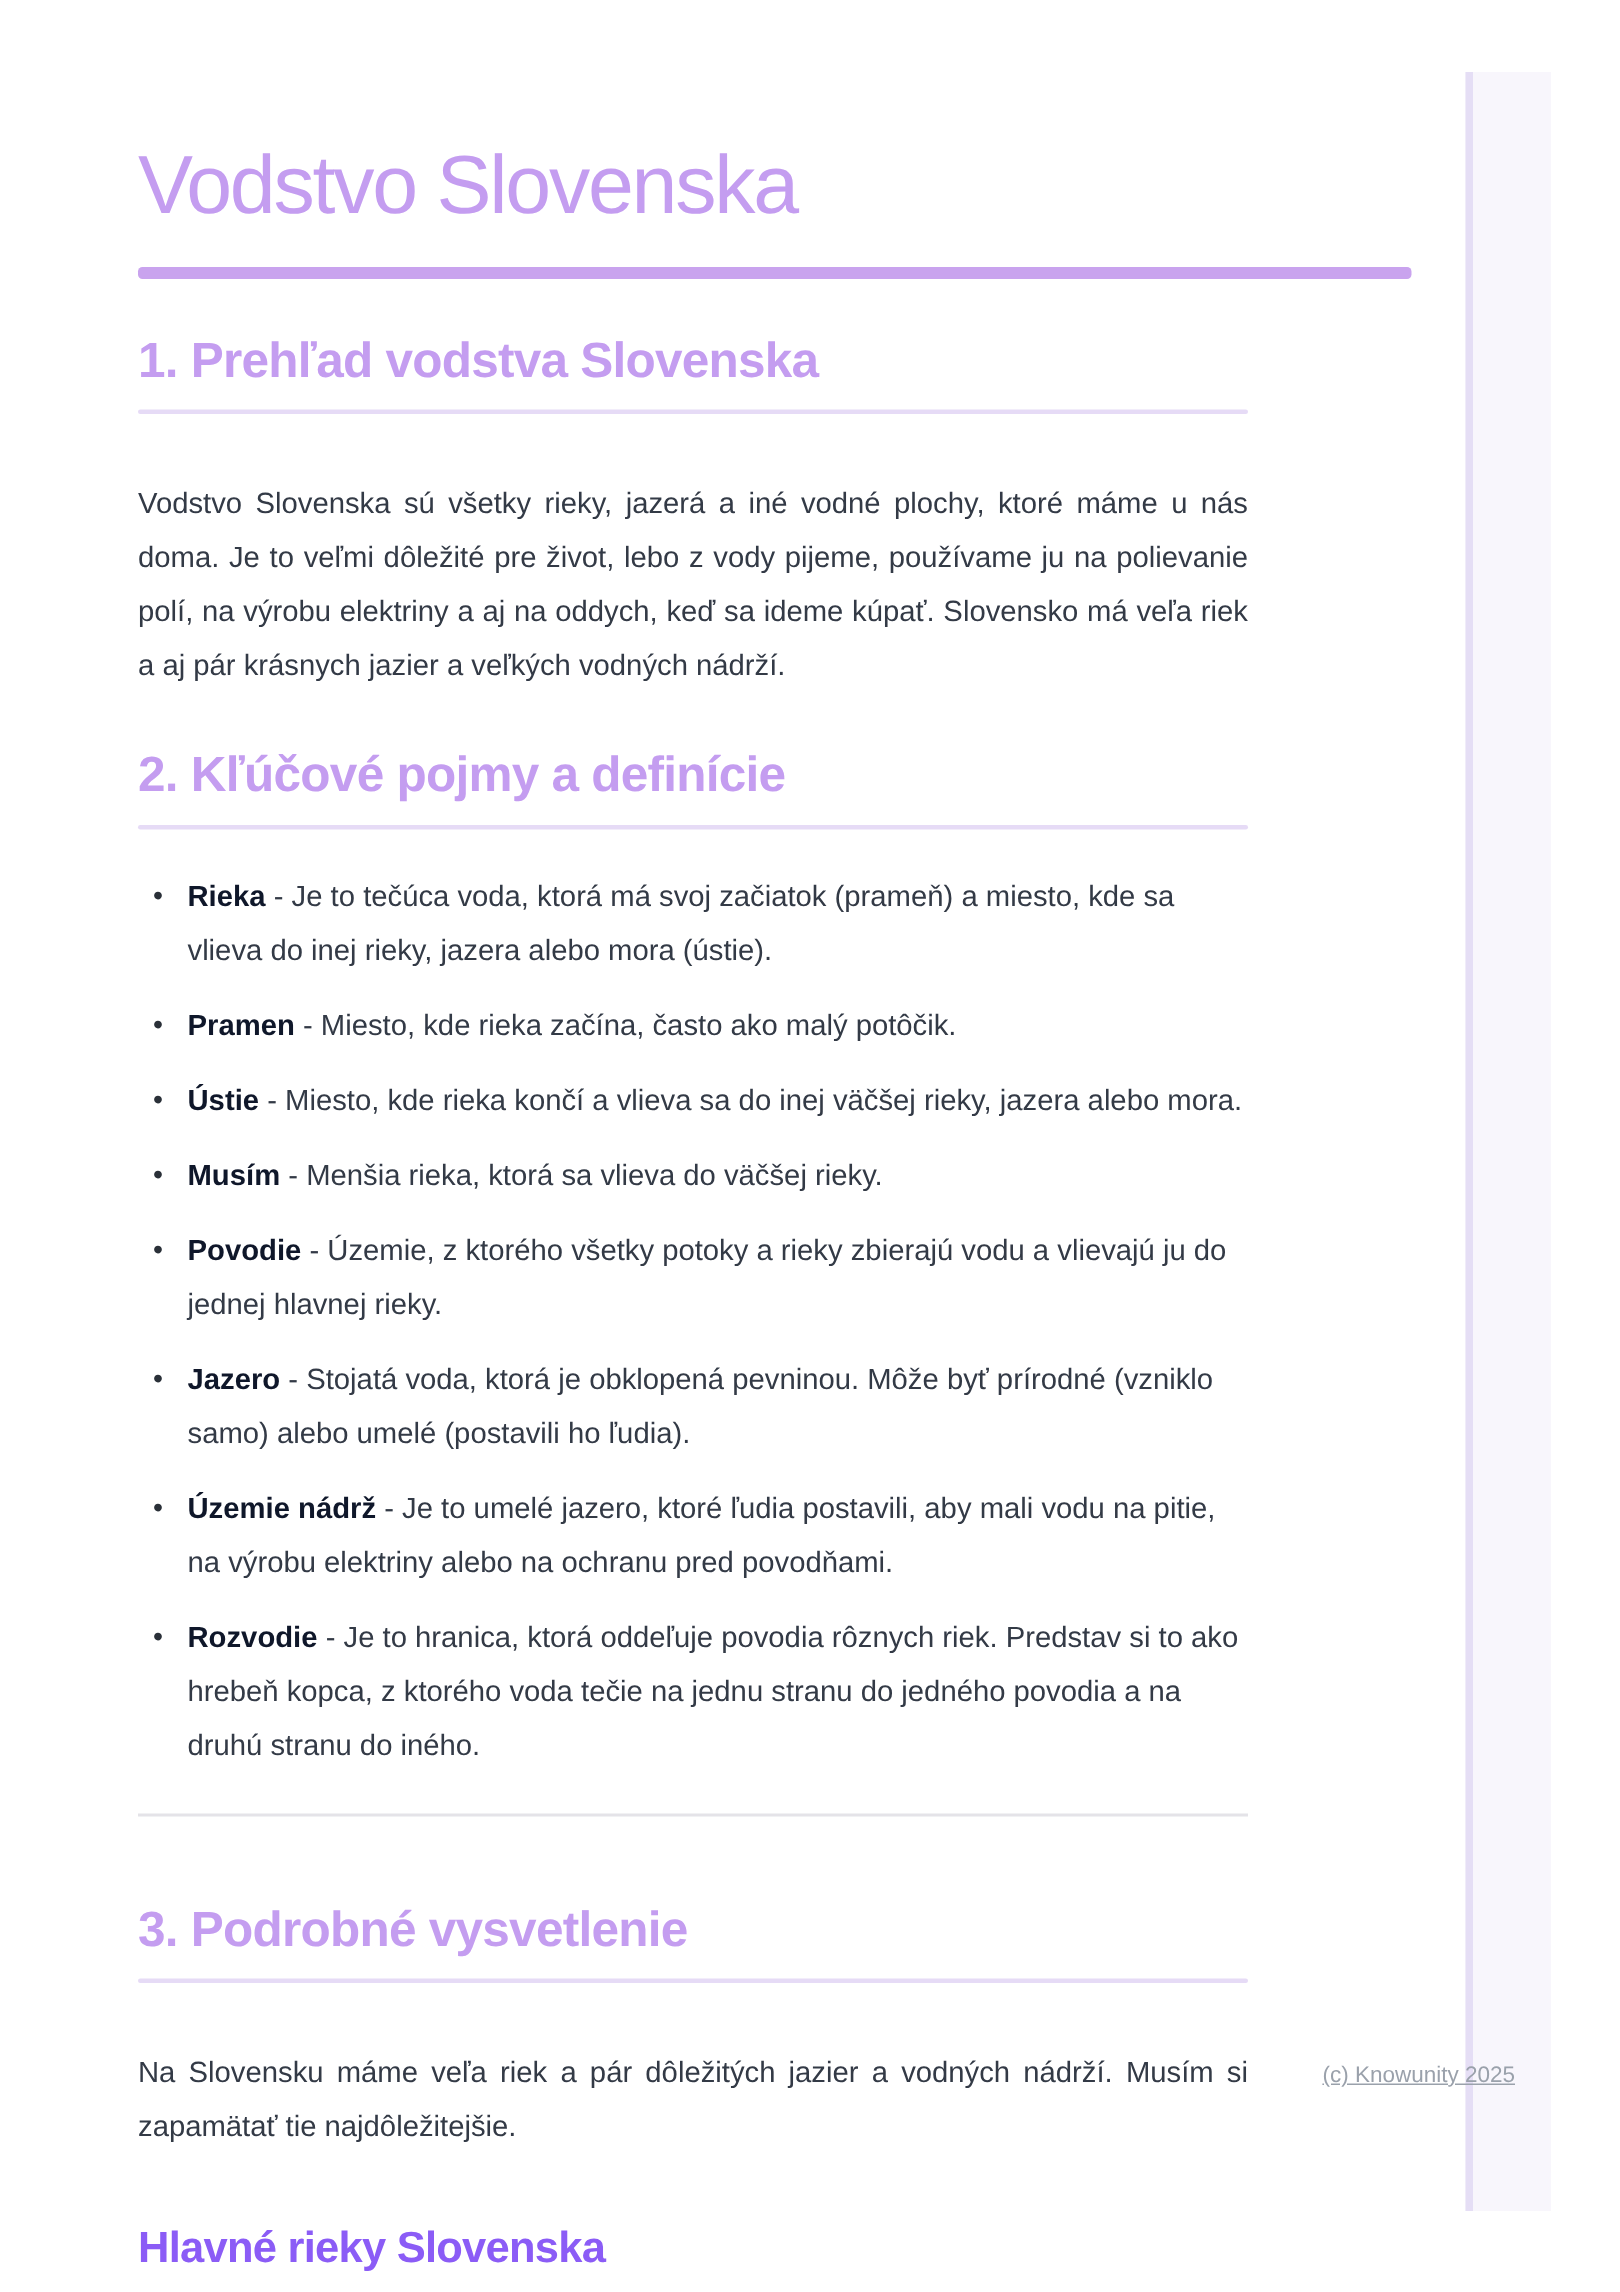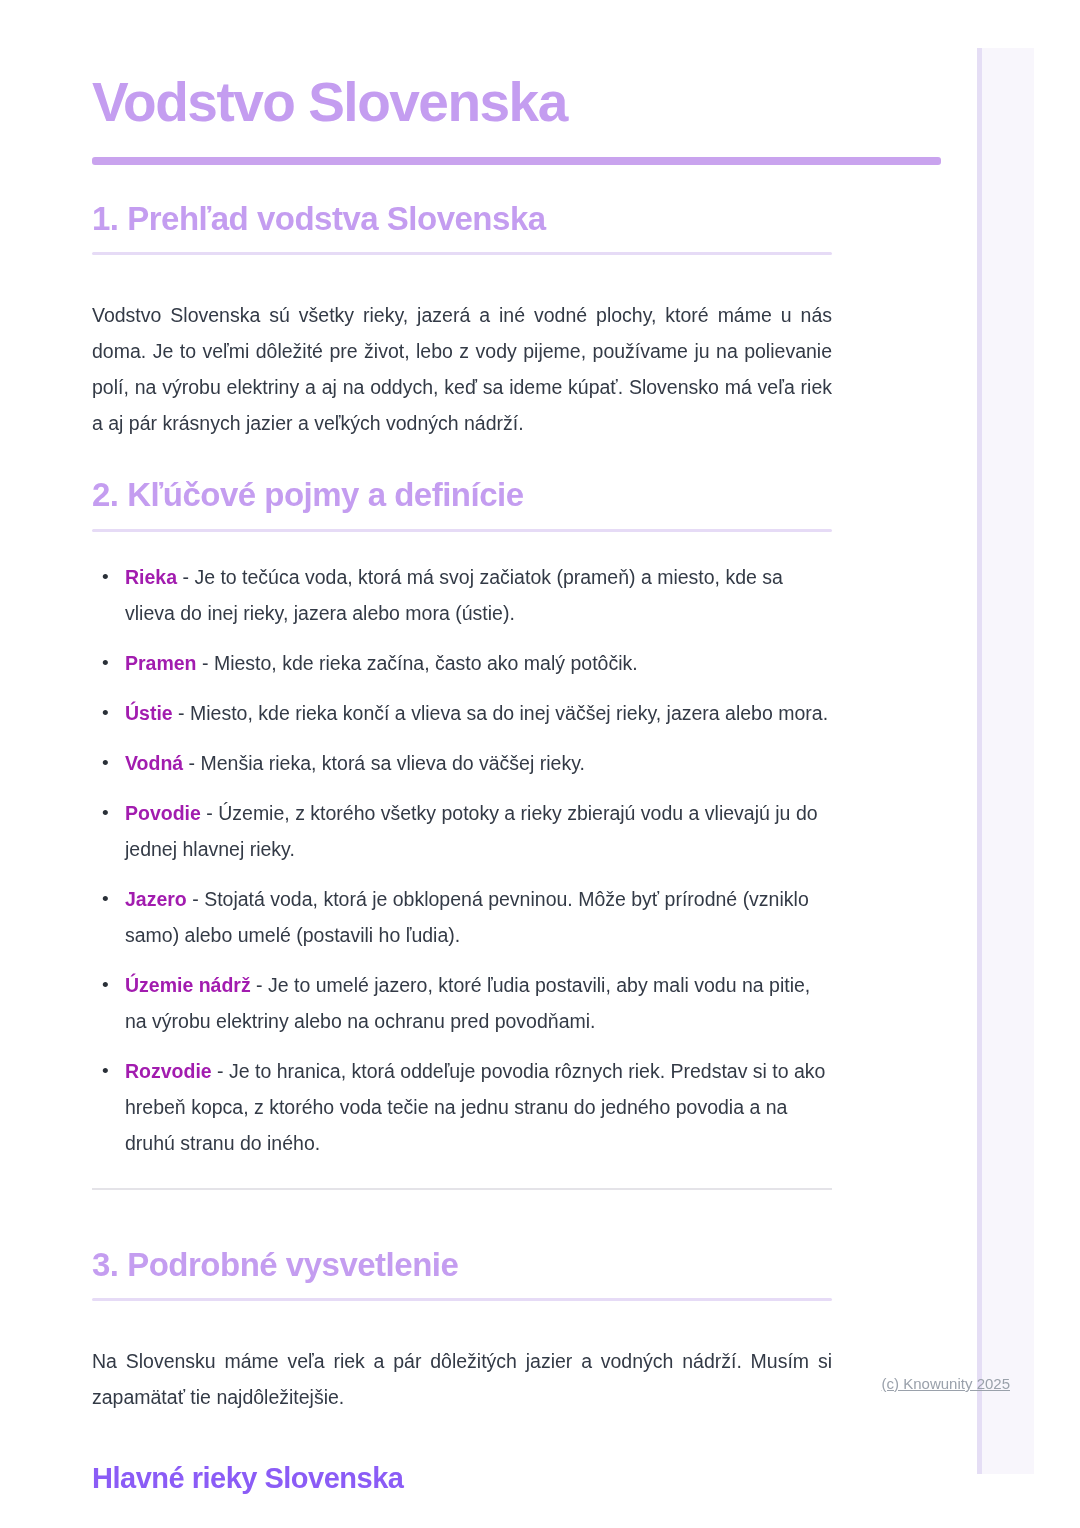--- a/index.html
+++ b/index.html
@@ -18,23 +18,23 @@
     border-left: 5px solid #e5def5;
     z-index: 1;
   }
   .content {
     position: absolute;
     left: 92px; top: 0;
     width: 849px;
     z-index: 2;
   }
   .doc-title {
-    margin-top: 75px;
+    margin-top: 96px;
     font-size: 55px;
-    font-weight: bold;
+    font-weight: normal;
     letter-spacing: -1.5px;
     color: #c49df0;
     line-height: 1.0;
   }
   .title-rule {
     margin-top: 27px;
     width: 849px; height: 8px;
     background: #c9a3ee;
     border-radius: 3px;
   }
@@ -74,21 +74,21 @@
     margin-bottom: 14px;
   }
   .terms-list li .bullet {
     position: absolute;
     left: 10px; top: 0;
     color: #2a3038;
     font-size: 19px;
   }
   .term-name {
     font-weight: bold;
-    color: #a21caf;
+    color: #0f172a;
   }
   .mid-divider {
     margin-top: 27px;
     width: 740px; height: 2px;
     background: #e4e3e8;
   }
   .heading-gap { margin-top: 57px; }
   .sub-heading {
     margin-top: 48px;
     font-size: 29px;
@@ -128,21 +128,21 @@
     <li>
       <span class="bullet">•</span><span class="term-name">Rieka</span><span> - </span><span>Je to tečúca voda, ktorá má svoj začiatok (prameň) a miesto, kde sa vlieva do inej rieky, jazera alebo mora (ústie).</span>
     </li>
     <li>
       <span class="bullet">•</span><span class="term-name">Pramen</span><span> - </span><span>Miesto, kde rieka začína, často ako malý potôčik.</span>
     </li>
     <li>
       <span class="bullet">•</span><span class="term-name">Ústie</span><span> - </span><span>Miesto, kde rieka končí a vlieva sa do inej väčšej rieky, jazera alebo mora.</span>
     </li>
     <li>
-      <span class="bullet">•</span><span class="term-name">Vodná</span><span> - </span><span>Menšia rieka, ktorá sa vlieva do väčšej rieky.</span>
+      <span class="bullet">•</span><span class="term-name">Musím</span><span> - </span><span>Menšia rieka, ktorá sa vlieva do väčšej rieky.</span>
     </li>
     <li>
       <span class="bullet">•</span><span class="term-name">Povodie</span><span> - </span><span>Územie, z ktorého všetky potoky a rieky zbierajú vodu a vlievajú ju do jednej hlavnej rieky.</span>
     </li>
     <li>
       <span class="bullet">•</span><span class="term-name">Jazero</span><span> - </span><span>Stojatá voda, ktorá je obklopená pevninou. Môže byť prírodné (vzniklo samo) alebo umelé (postavili ho ľudia).</span>
     </li>
     <li>
       <span class="bullet">•</span><span class="term-name">Územie nádrž</span><span> - </span><span>Je to umelé jazero, ktoré ľudia postavili, aby mali vodu na pitie, na výrobu elektriny alebo na ochranu pred povodňami.</span>
     </li>

